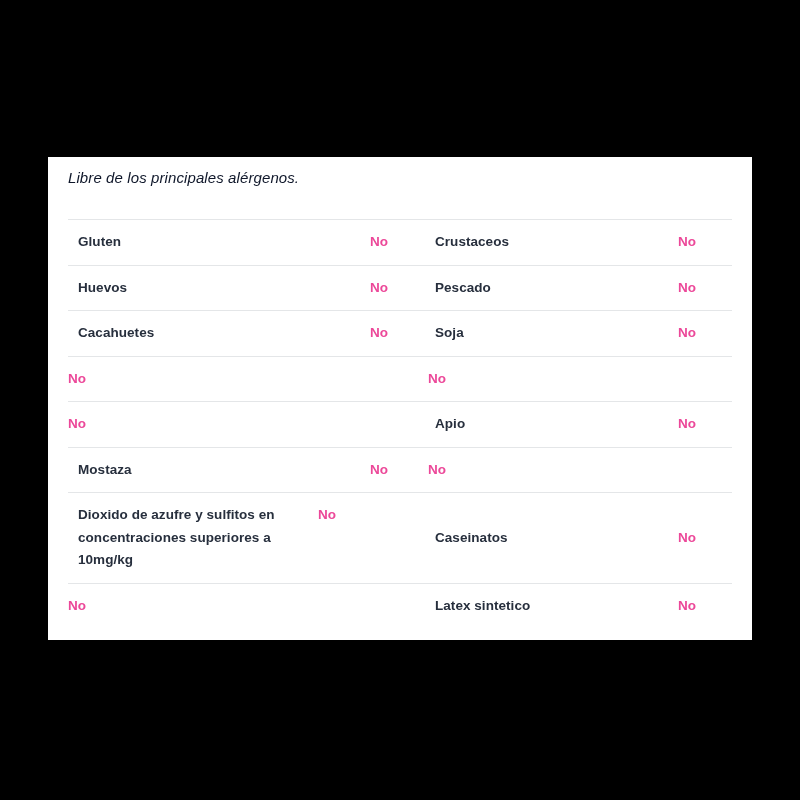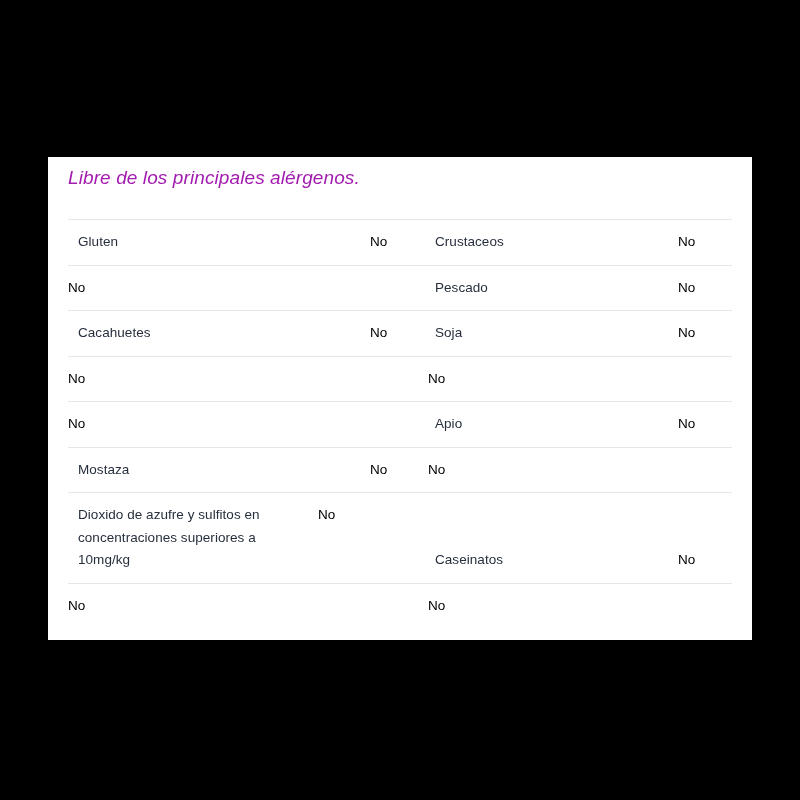--- a/index.html
+++ b/index.html
@@ -36,40 +36,41 @@
   .card-inner {
     position: absolute;
     left: 20px;
     top: 0;
     width: 664px;
   }
 
   .card-heading {
     font-family: "Liberation Sans", sans-serif;
     font-style: italic;
-    font-size: 19px;
+    font-size: 15px;
     line-height: 20px;
-    color: #a21caf;
+    color: #0f172a;
     padding-top: 11px;
     padding-left: 0px;
     letter-spacing: 0.1px;
     white-space: nowrap;
   }
 
   .table-wrap {
     margin-top: 31px;
     border-top: 1px solid #e4e6e8;
   }
 
   .row {
     display: flex;
-    align-items: flex-end;
+    align-items: center;
     border-bottom: 1px solid #e4e6e8;
     min-height: 45px;
     box-sizing: border-box;
+    font-weight: bold;
   }
   .row:last-child {
     border-bottom: none;
   }
 
   .half {
     display: flex;
     align-items: flex-start;
     box-sizing: border-box;
   }
@@ -90,21 +91,21 @@
     flex: 1 1 auto;
     letter-spacing: 0.05px;
   }
   .half-right .cell-label {
     padding-left: 7px;
   }
 
   .cell-value {
     font-size: 13.5px;
     line-height: 22.5px;
-    color: #000000;
+    color: #ec4899;
     padding: 11px 0 11px 0;
     flex: none;
     width: 58px;
     text-align: left;
     letter-spacing: 0.05px;
   }
   .half-right .cell-value {
     width: 50px;
   }
 
@@ -130,20 +131,21 @@
             <div class="cell-value">No</div>
           </div>
           <div class="half half-right">
             <div class="cell-label">Crustaceos</div>
             <div class="cell-value">No</div>
           </div>
         </div>
 
         <div class="row">
           <div class="half half-left">
+            <div class="cell-label">Huevos</div>
             <div class="cell-value">No</div>
           </div>
           <div class="half half-right">
             <div class="cell-label">Pescado</div>
             <div class="cell-value">No</div>
           </div>
         </div>
 
         <div class="row">
           <div class="half half-left">
@@ -194,20 +196,21 @@
             <div class="cell-label">Caseinatos</div>
             <div class="cell-value">No</div>
           </div>
         </div>
 
         <div class="row">
           <div class="half half-left">
             <div class="cell-value">No</div>
           </div>
           <div class="half half-right">
+            <div class="cell-label">Latex sintetico</div>
             <div class="cell-value">No</div>
           </div>
         </div>
 
       </div>
     </div>
   </section>
 
 </div>
 

